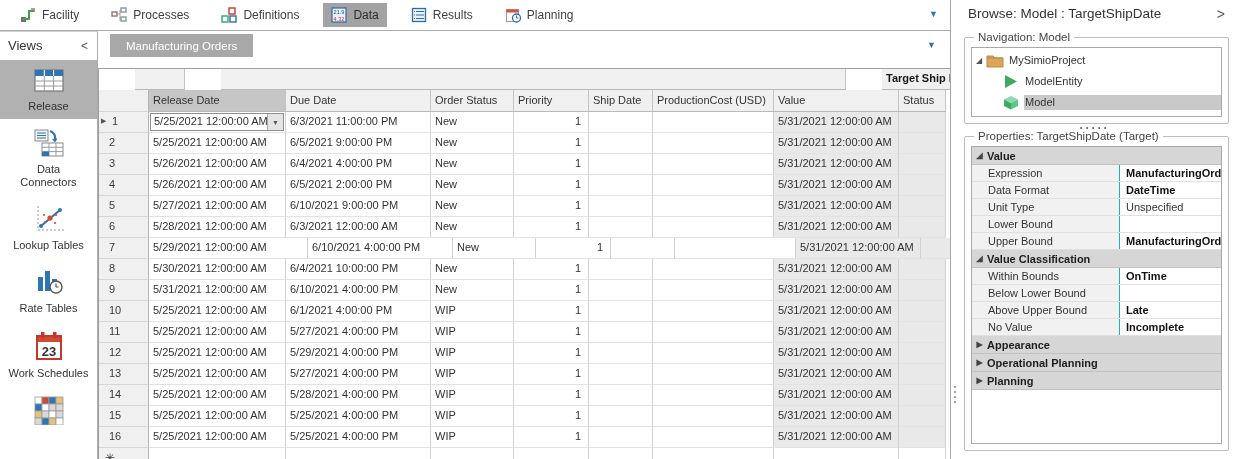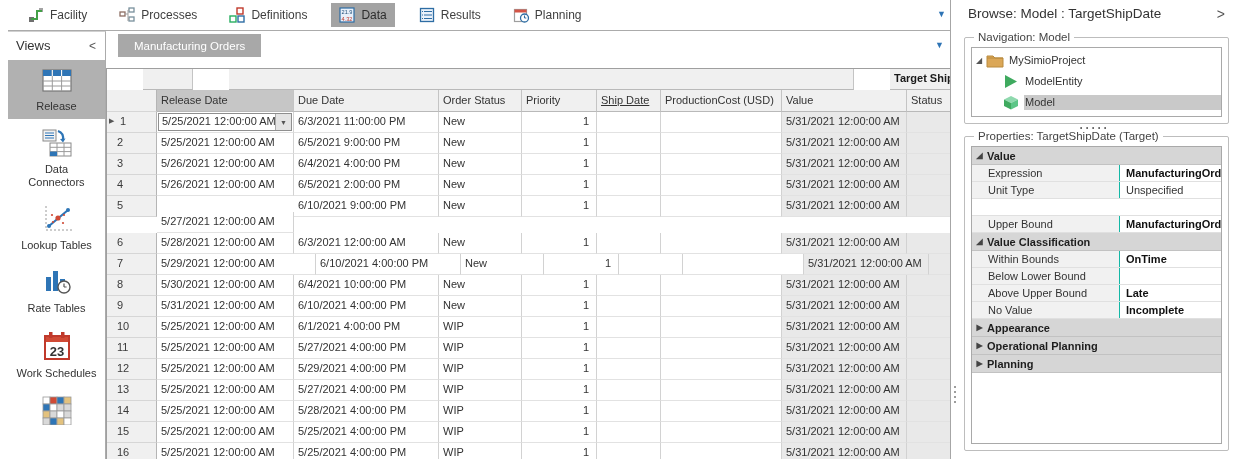--- a/index.html
+++ b/index.html
@@ -1,21 +1,21 @@
 <!DOCTYPE html>
 <html><head>
 <meta charset="utf-8">
 <style>
   * { box-sizing: border-box; margin: 0; padding: 0; }
   html,body { width:1238px; height:459px; overflow:hidden; }
   body { font-family:"Liberation Sans", sans-serif; font-size:11px; color:#333; background:#fff; }
   .app { position:relative; width:1238px; height:459px; background:#fff; overflow:hidden; }
 
   
-  .left-region { position:absolute; left:8px; top:0; width:950px; height:459px; }
+  .left-region { position:absolute; left:0; top:0; width:950px; height:459px; }
 
   .ribbon { position:relative; height:31px; background:#fff; border-bottom:1px solid #ababab;
             display:flex; align-items:center; padding-left:12px; }
   .rtab { display:flex; align-items:center; gap:5px; padding:4px 8px; margin-right:16px;
           font-size:12px; color:#3f3f3f; cursor:default; white-space:nowrap; }
   .rtab.active { background:#a3a3a3; color:#2d2d2d; }
   .ricon { width:17px; height:16px; display:inline-block; flex:0 0 auto; }
   .ribbon-caret { position:absolute; right:12px; top:9px; color:#2e74b5; font-size:9px; }
 
   .content-row { display:flex; height:428px; }
@@ -257,21 +257,21 @@
                 <div class="g-cell" style="width: 50px;"></div>
                 <div class="g-cell" style="width: 625px;"></div>
                 <div class="g-cell bold" style="width: 172px;">Target Ship Date</div>
               </div>
               <div class="g-row hdr">
                 <div class="g-cell rowhdr" style="width: 50px;"></div>
                 <div class="g-cell selcol" style="width: 137px;">Release Date</div>
                 <div class="g-cell" style="width: 145px;">Due Date</div>
                 <div class="g-cell" style="width: 83px;">Order Status</div>
                 <div class="g-cell" style="width: 75px;">Priority</div>
-                <div class="g-cell" style="width: 64px; text-decoration: underline;">Ship Date</div>
+                <div class="g-cell" style="width: 64px;">Ship Date</div>
                 <div class="g-cell" style="width: 121px;">ProductionCost (USD)</div>
                 <div class="g-cell" style="width: 125px;">Value</div>
                 <div class="g-cell" style="width: 47px;">Status</div>
               </div>
               <div class="g-row">
                 <div class="g-cell rowhdr" style="width: 50px; padding-left: 13px;">1<span class="rowmark">▶</span></div>
                 <div class="g-cell editcell" style="width: 137px;">
                   <div class="editor">
                     <span class="etxt">5/25/2021 12:00:00 AM</span>
                     <span class="edd">▼</span>
@@ -313,21 +313,21 @@
                 <div class="g-cell" style="width: 145px;">6/5/2021 2:00:00 PM</div>
                 <div class="g-cell" style="width: 83px;">New</div>
                 <div class="g-cell num" style="width: 75px;">1</div>
                 <div class="g-cell" style="width: 64px;"></div>
                 <div class="g-cell" style="width: 121px;"></div>
                 <div class="g-cell shade" style="width: 125px;">5/31/2021 12:00:00 AM</div>
                 <div class="g-cell shade" style="width: 47px;"></div>
               </div>
               <div class="g-row">
                 <div class="g-cell rowhdr" style="width: 50px;">5</div>
-                <div class="g-cell" style="width: 137px; margin-top: 16px;">5/27/2021 12:00:00 AM</div>
+                <div class="g-cell" style="width: 137px;">5/27/2021 12:00:00 AM</div>
                 <div class="g-cell" style="width: 145px;">6/10/2021 9:00:00 PM</div>
                 <div class="g-cell" style="width: 83px;">New</div>
                 <div class="g-cell num" style="width: 75px;">1</div>
                 <div class="g-cell" style="width: 64px;"></div>
                 <div class="g-cell" style="width: 121px;"></div>
                 <div class="g-cell shade" style="width: 125px;">5/31/2021 12:00:00 AM</div>
                 <div class="g-cell shade" style="width: 47px;"></div>
               </div>
               <div class="g-row">
                 <div class="g-cell rowhdr" style="width: 50px;">6</div>
@@ -514,24 +514,29 @@
         <div class="propbox" id="propContainer">
             <div class="prow section">
               <span class="psec-glyph">◢</span>
               <span>Value</span>
             </div>
             <div class="prow">
               <div class="plabel">Expression</div>
               <div class="pvalue bold">ManufacturingOrde...</div>
             </div>
             <div class="prow">
+              <div class="plabel">Data Format</div>
+              <div class="pvalue bold">DateTime</div>
+            </div>
+            <div class="prow">
               <div class="plabel">Unit Type</div>
               <div class="pvalue">Unspecified</div>
             </div>
             <div class="prow">
+              <div class="plabel">Lower Bound</div>
               <div class="pvalue"></div>
             </div>
             <div class="prow">
               <div class="plabel">Upper Bound</div>
               <div class="pvalue bold">ManufacturingOrde...</div>
             </div>
             <div class="prow section">
               <span class="psec-glyph">◢</span>
               <span>Value Classification</span>
             </div>

